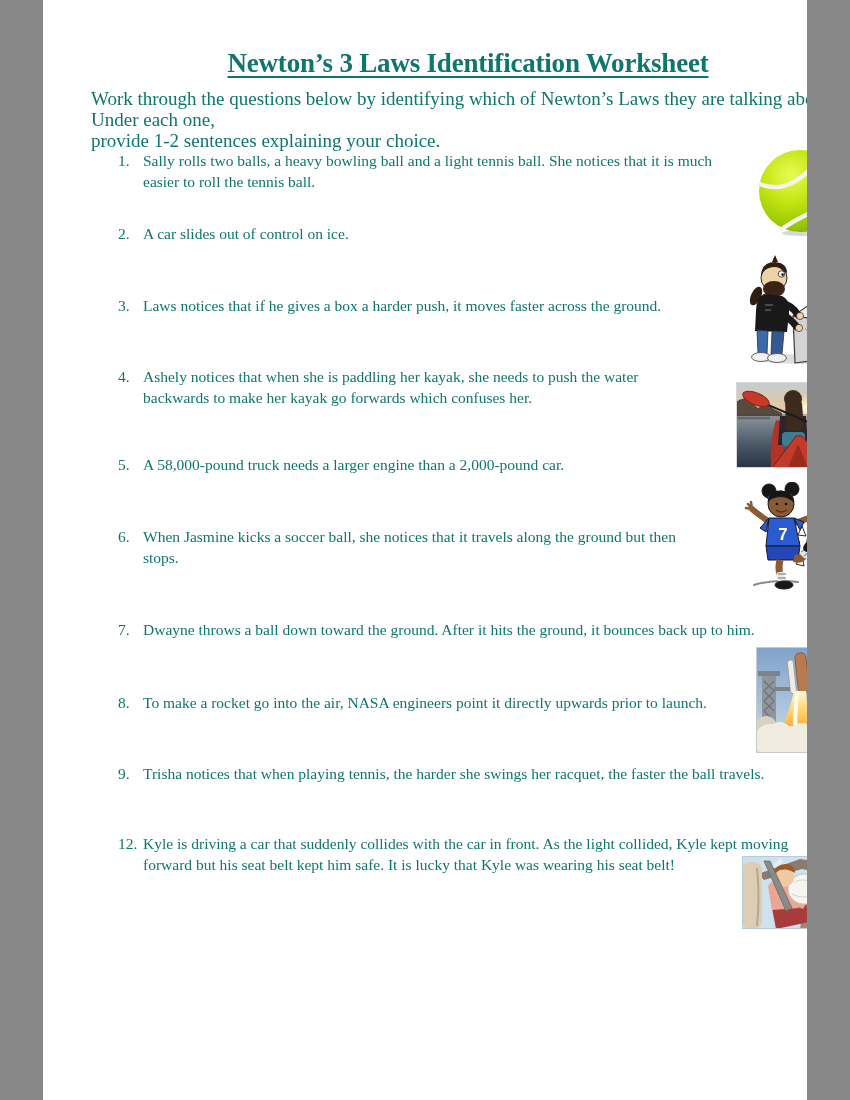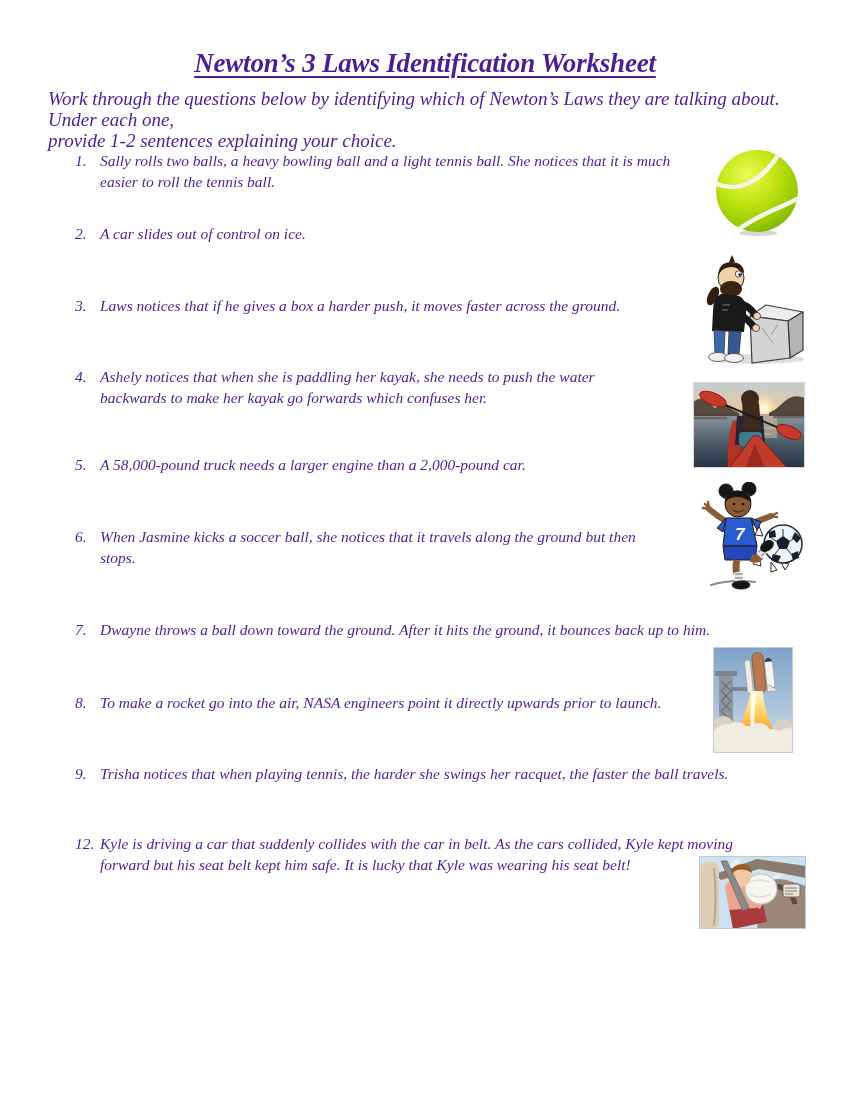--- a/index.html
+++ b/index.html
@@ -1,19 +1,19 @@
 <!DOCTYPE html>
 <html><head>
 <meta charset="utf-8">
 <style>
   html,body{margin:0;padding:0;background:#888;}
   .page{
-    position:relative;width:850px;height:1100px;background:#ffffff;
+    position:relative;width:764px;height:1100px;background:#ffffff;
     margin:0 auto;overflow:hidden;
-    font-family:"Liberation Serif","DejaVu Serif",serif;color:#4c1d95;font-style:italic;
+    font-family:"Liberation Serif","DejaVu Serif",serif;color:#0f766e;
   }
   .title{
     position:absolute;top:48px;left:0;width:850px;text-align:center;
     font-size:27px;font-weight:700;line-height:1.15;
     text-decoration:underline;text-decoration-thickness:2px;text-underline-offset:4px;
     letter-spacing:-0.2px;
   }
   .instructions{
     position:absolute;left:48px;top:88px;width:745px;
     font-size:19px;line-height:21px;white-space:pre-line;
@@ -68,21 +68,21 @@
   <div class="q" style="top:692px">
     <span class="qnum">8.</span>
     <div class="qtext">To make a rocket go into the air, NASA engineers point it directly upwards prior to launch.</div>
   </div>
   <div class="q" style="top:763px">
     <span class="qnum">9.</span>
     <div class="qtext">Trisha notices that when playing tennis, the harder she swings her racquet, the faster the ball travels.</div>
   </div>
   <div class="q" style="top:833px">
     <span class="qnum">12.</span>
-    <div class="qtext">Kyle is driving a car that suddenly collides with the car in belt. As the cars collided, Kyle kept moving
+    <div class="qtext">Kyle is driving a car that suddenly collides with the car in front. As the light collided, Kyle kept moving
 forward but his seat belt kept him safe. It is lucky that Kyle was wearing his seat belt!</div>
   </div>
 
   <div class="img" style="left:712px;top:148px" aria-label="tennis ball">
     <svg width="90" height="89" viewBox="0 0 90 89">
       <defs>
         <radialGradient id="ballG" cx="38%" cy="30%" r="75%">
           <stop offset="0%" stop-color="#e9fb55"></stop>
           <stop offset="45%" stop-color="#c3e512"></stop>
           <stop offset="85%" stop-color="#95c703"></stop>

